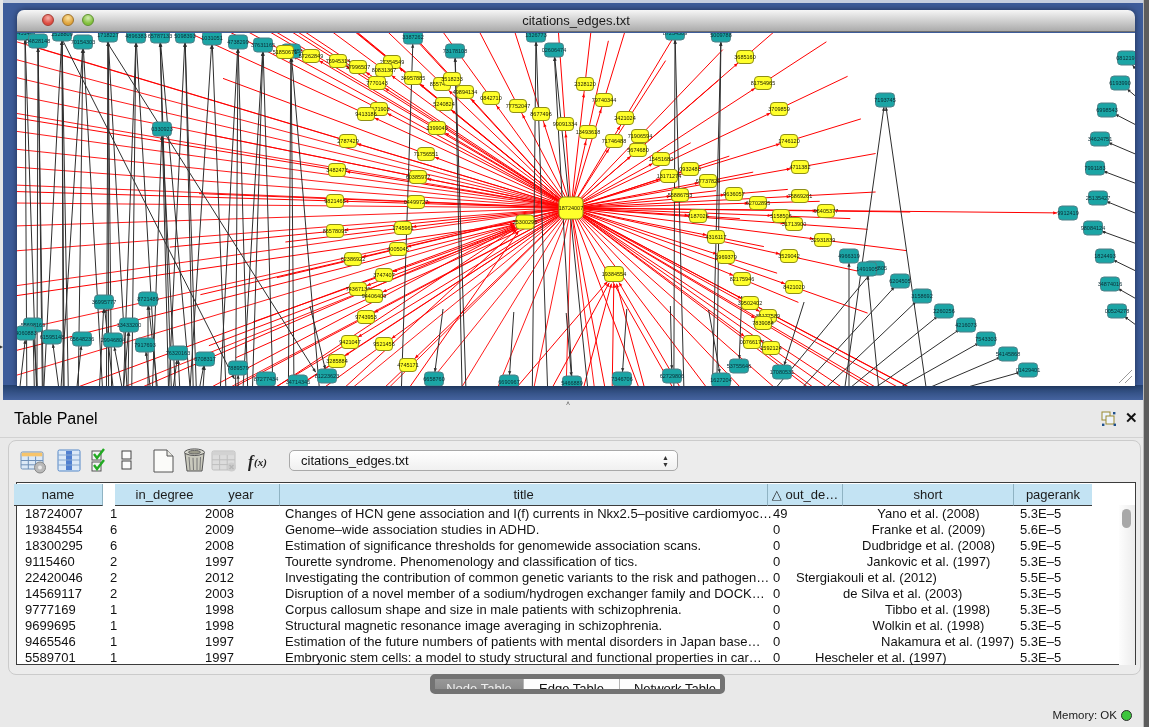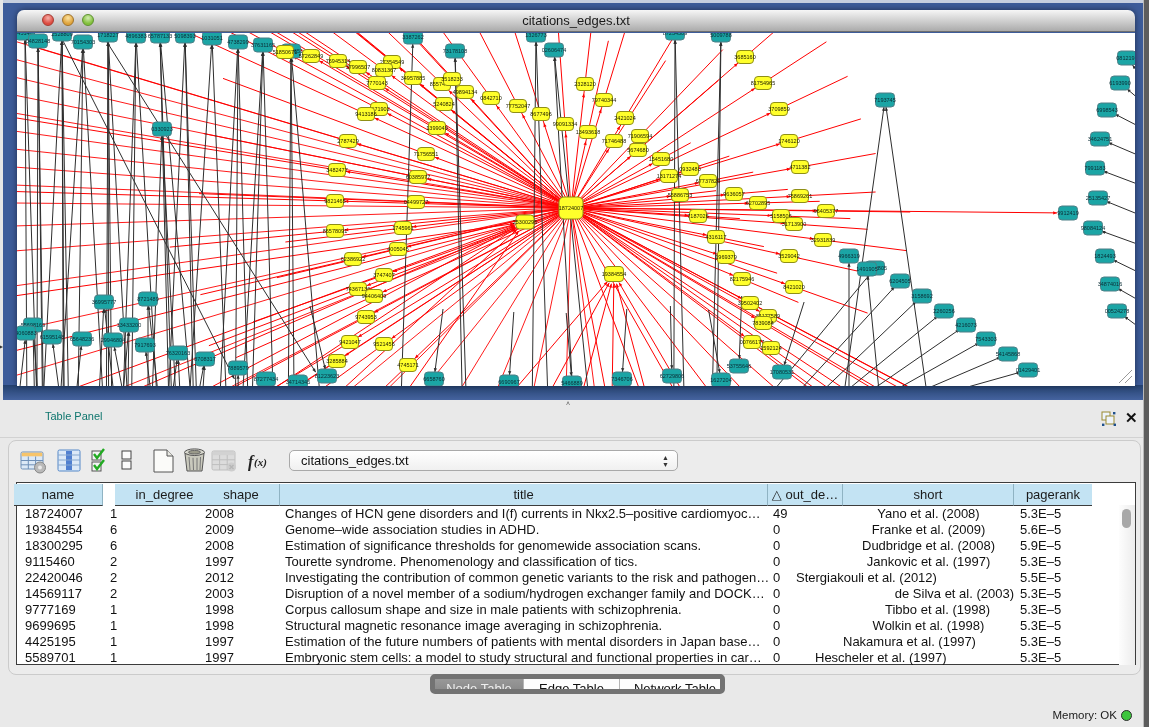--- a/index.html
+++ b/index.html
@@ -15,21 +15,21 @@
 #titlebar { position:absolute; left:0; top:0; width:1118px; height:22px;
   border-radius:7px 7px 0 0; background:linear-gradient(#f6f6f6,#ababab);
   border-bottom:1px solid #6e6e6e; }
 #title { position:absolute; width:100%; text-align:center; font-size:13px; color:#1a1a1a; line-height:22px; }
 .tl { position:absolute; top:4px; width:12px; height:12px; border-radius:50%; }
 #tlr { left:25px; background:radial-gradient(circle at 50% 30%, #f5b0aa, #dd4b40 65%); border:1px solid #a63a31;}
 #tly { left:45px; background:radial-gradient(circle at 50% 30%, #fbe3a2, #dfa43c 65%); border:1px solid #9f722a;}
 #tlg { left:65px; background:radial-gradient(circle at 50% 30%, #d2ecb2, #82c03c 65%); border:1px solid #5e9230;}
 #content { position:absolute; left:0; top:23px; width:1118px; height:353px; background:#fff; overflow:hidden; }
 #panel { position:absolute; left:0; top:400px; width:1149px; height:327px; background:#e9e9e9; }
-#ptitle { position:absolute; left:14px; top:10px; font-size:11px; color:#0f766e;margin-left:31px; }
+#ptitle { position:absolute; left:14px; top:10px; font-size:16px; color:#000000; }
 #pheadline { position:absolute; left:0; top:37px; width:1149px; height:1px; background:#d2d2d2; }
 #floatico { position:absolute; left:1101px; top:11px; width:16px; height:16px; }
 #closeico { position:absolute; left:1125px; top:9px; font-size:15px; font-weight:bold; color:#111; }
 #container { position:absolute; left:8px; top:40px; width:1133px; height:235px;
   border:1px solid #cbcbcb; border-radius:8px; background:#ececec; }
 #toolbar { position:absolute; left:0px; top:48px; width:1149px; height:28px; }
 #dropdown { position:absolute; left:289px; top:50px; width:389px; height:21px; background:linear-gradient(#ffffff,#f0f0f0);
   border:1px solid #a9a9a9; border-radius:5px; font-size:13px; color:#111; line-height:19px; padding-left:11px; }
 #spinner { position:absolute; right:8px; top:3px; font-size:7px; color:#333; line-height:7px; letter-spacing:0; }
 #tbl { position:absolute; left:16px; top:82px; width:1120px; height:183px; background:#fff; border:1px solid #3c3c3c; }
@@ -836,30 +836,30 @@
         <path d="M17.5 15 L21.5 19 M21.5 15 L17.5 19" stroke="#8a8a8a" stroke-width="1.4"></path>
     </g>
 
     <text x="248" y="19" font-size="16" font-style="italic" font-weight="bold" font-family="Liberation Serif, serif" fill="#222">f</text>
     <text x="254" y="18" font-size="11" font-style="italic" font-weight="bold" font-family="Liberation Serif, serif" fill="#222">(x)</text>
   </svg>
   <div id="dropdown">citations_edges.txt<div id="spinner">▲<br>▼</div></div>
   <div id="tbl"></div>
   <div class="th" style="left:14px;  width:89px;">name</div>
   <div class="th" style="left:115px; width:100px;">in_degree</div>
-  <div class="th" style="left:203px; width:77px;">shape</div>
+  <div class="th" style="left:203px; width:77px;">year</div>
   <div class="th" style="left:280px; width:488px;">title</div>
   <div class="th" style="left:768px; width:75px;">△ out_de…</div>
   <div class="th" style="left:843px; width:171px;">short</div>
   <div class="th" style="left:1014px;width:78px;border-right:none;">pagerank</div>
 <div class="trow" style="top:106px">
       <span style="left:25px">18724007</span>
       <span style="left:110px">1</span>
       <span style="left:205px">2008</span>
-      <span style="left:285px">Changes of HCN gene disorders and I(f) currents in Nkx2.5–positive cardiomyoc…</span>
+      <span style="left:285px">Changes of HCN gene association and I(f) currents in Nkx2.5–positive cardiomyoc…</span>
       <span style="left:773px">49</span>
       <span style="left:843px;width:171px;text-align:center">Yano et al. (2008)</span>
       <span style="left:1020px">5.3E–5</span>
     </div>
 <div class="trow" style="top:122px">
       <span style="left:25px">19384554</span>
       <span style="left:110px">6</span>
       <span style="left:205px">2009</span>
       <span style="left:285px">Genome–wide association studies in ADHD.</span>
       <span style="left:773px">0</span>
@@ -892,21 +892,21 @@
       <span style="left:773px">0</span>
       <span style="left:796px;width:171px;text-align:left">Stergiakouli et al. (2012)</span>
       <span style="left:1020px">5.5E–5</span>
     </div>
 <div class="trow" style="top:186px">
       <span style="left:25px">14569117</span>
       <span style="left:110px">2</span>
       <span style="left:205px">2003</span>
       <span style="left:285px">Disruption of a novel member of a sodium/hydrogen exchanger family and DOCK…</span>
       <span style="left:773px">0</span>
-      <span style="left:843px;width:171px;text-align:right">de Silva et al. (2003)</span>
+      <span style="left:843px;width:171px;text-align:left">de Silva et al. (2003)</span>
       <span style="left:1020px">5.3E–5</span>
     </div>
 <div class="trow" style="top:202px">
       <span style="left:25px">9777169</span>
       <span style="left:110px">1</span>
       <span style="left:205px">1998</span>
       <span style="left:285px">Corpus callosum shape and size in male patients with schizophrenia.</span>
       <span style="left:773px">0</span>
       <span style="left:885px;width:171px;">Tibbo et al. (1998)</span>
       <span style="left:1020px">5.3E–5</span>
@@ -914,26 +914,26 @@
 <div class="trow" style="top:218px">
       <span style="left:25px">9699695</span>
       <span style="left:110px">1</span>
       <span style="left:205px">1998</span>
       <span style="left:285px">Structural magnetic resonance image averaging in schizophrenia.</span>
       <span style="left:773px">0</span>
       <span style="left:843px;width:171px;text-align:center">Wolkin et al. (1998)</span>
       <span style="left:1020px">5.3E–5</span>
     </div>
 <div class="trow" style="top:234px">
-      <span style="left:25px">4425195</span>
+      <span style="left:25px">9465546</span>
       <span style="left:110px">1</span>
       <span style="left:205px">1997</span>
       <span style="left:285px">Estimation of the future numbers of patients with mental disorders in Japan base…</span>
       <span style="left:773px">0</span>
-      <span style="left:843px;width:171px;text-align:left">Nakamura et al. (1997)</span>
+      <span style="left:843px;width:171px;text-align:right">Nakamura et al. (1997)</span>
       <span style="left:1020px">5.3E–5</span>
     </div>
 <div class="trow" style="top:250px">
       <span style="left:25px">5589701</span>
       <span style="left:110px">1</span>
       <span style="left:205px">1997</span>
       <span style="left:285px">Embryonic stem cells: a model to study structural and functional properties in car…</span>
       <span style="left:773px">0</span>
       <span style="left:815px;width:171px;text-align:left">Hescheler et al. (1997)</span>
       <span style="left:1020px">5.3E–5</span>

